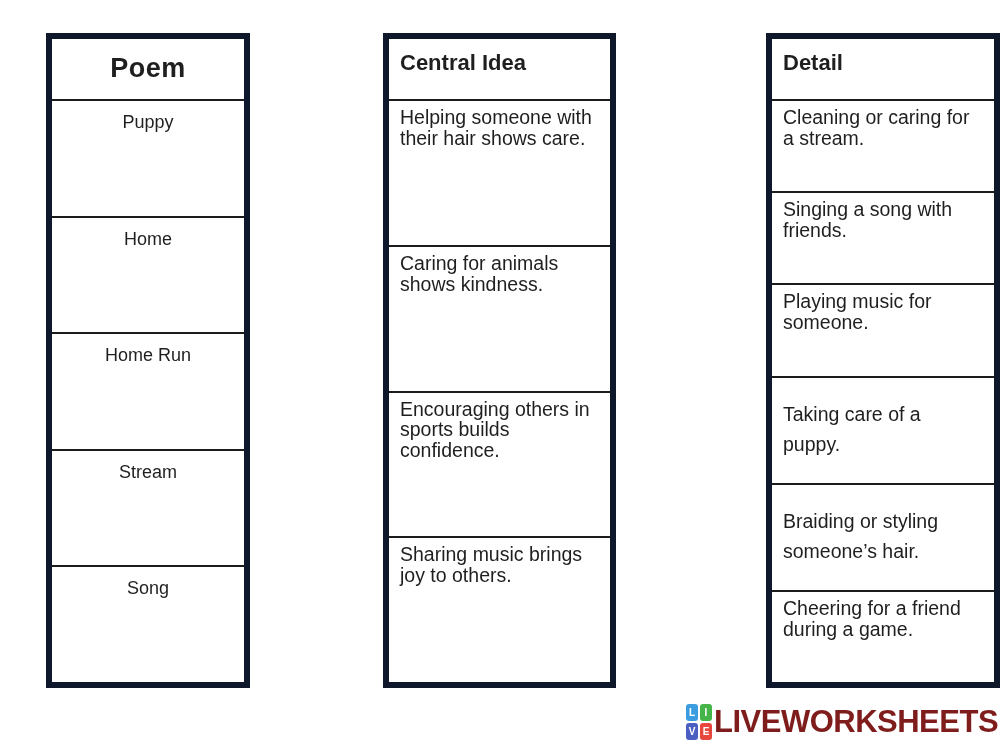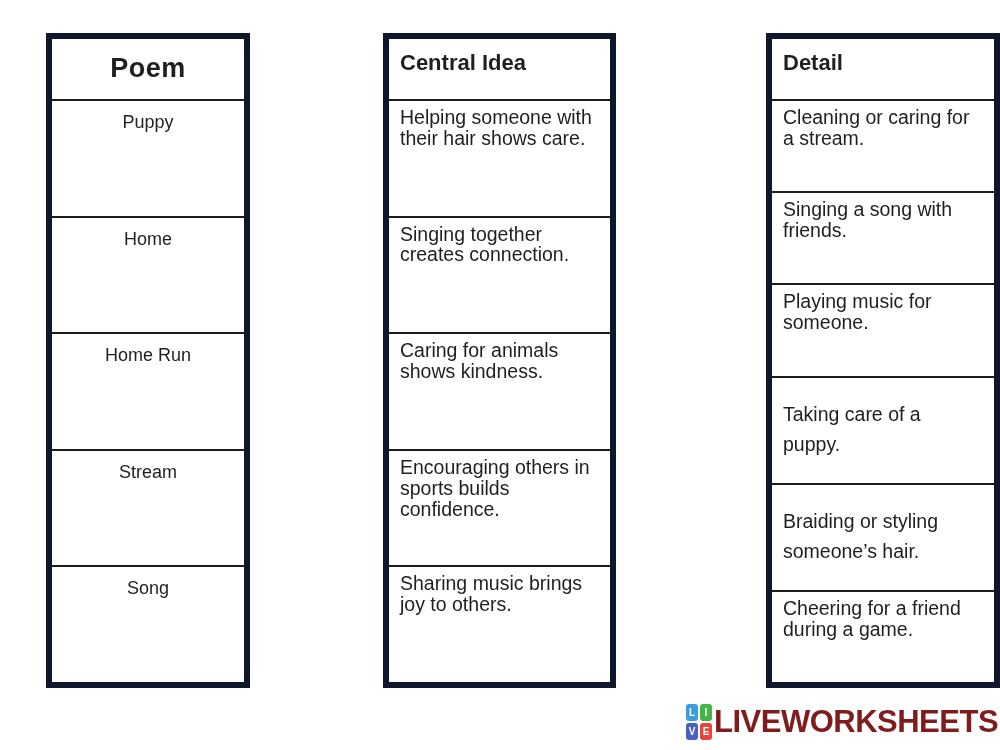--- a/index.html
+++ b/index.html
@@ -103,21 +103,20 @@
     <div class="cell body">Puppy</div>
     <div class="cell body">Home</div>
     <div class="cell body">Home Run</div>
     <div class="cell body">Stream</div>
     <div class="cell body">Song</div>
   </section>
 
   <section class="table central">
     <div class="cell header">Central Idea</div>
     <div class="cell body">Helping someone with their hair shows care.</div>
-    <div class="cell body">Singing together creates connection.</div>
     <div class="cell body">Caring for animals shows kindness.</div>
     <div class="cell body">Encouraging others in sports builds confidence.</div>
     <div class="cell body">Sharing music brings joy to others.</div>
   </section>
 
   <section class="table detail">
     <div class="cell header">Detail</div>
     <div class="cell body">Cleaning or caring for a stream.</div>
     <div class="cell body">Singing a song with friends.</div>
     <div class="cell body">Playing music for someone.</div>

